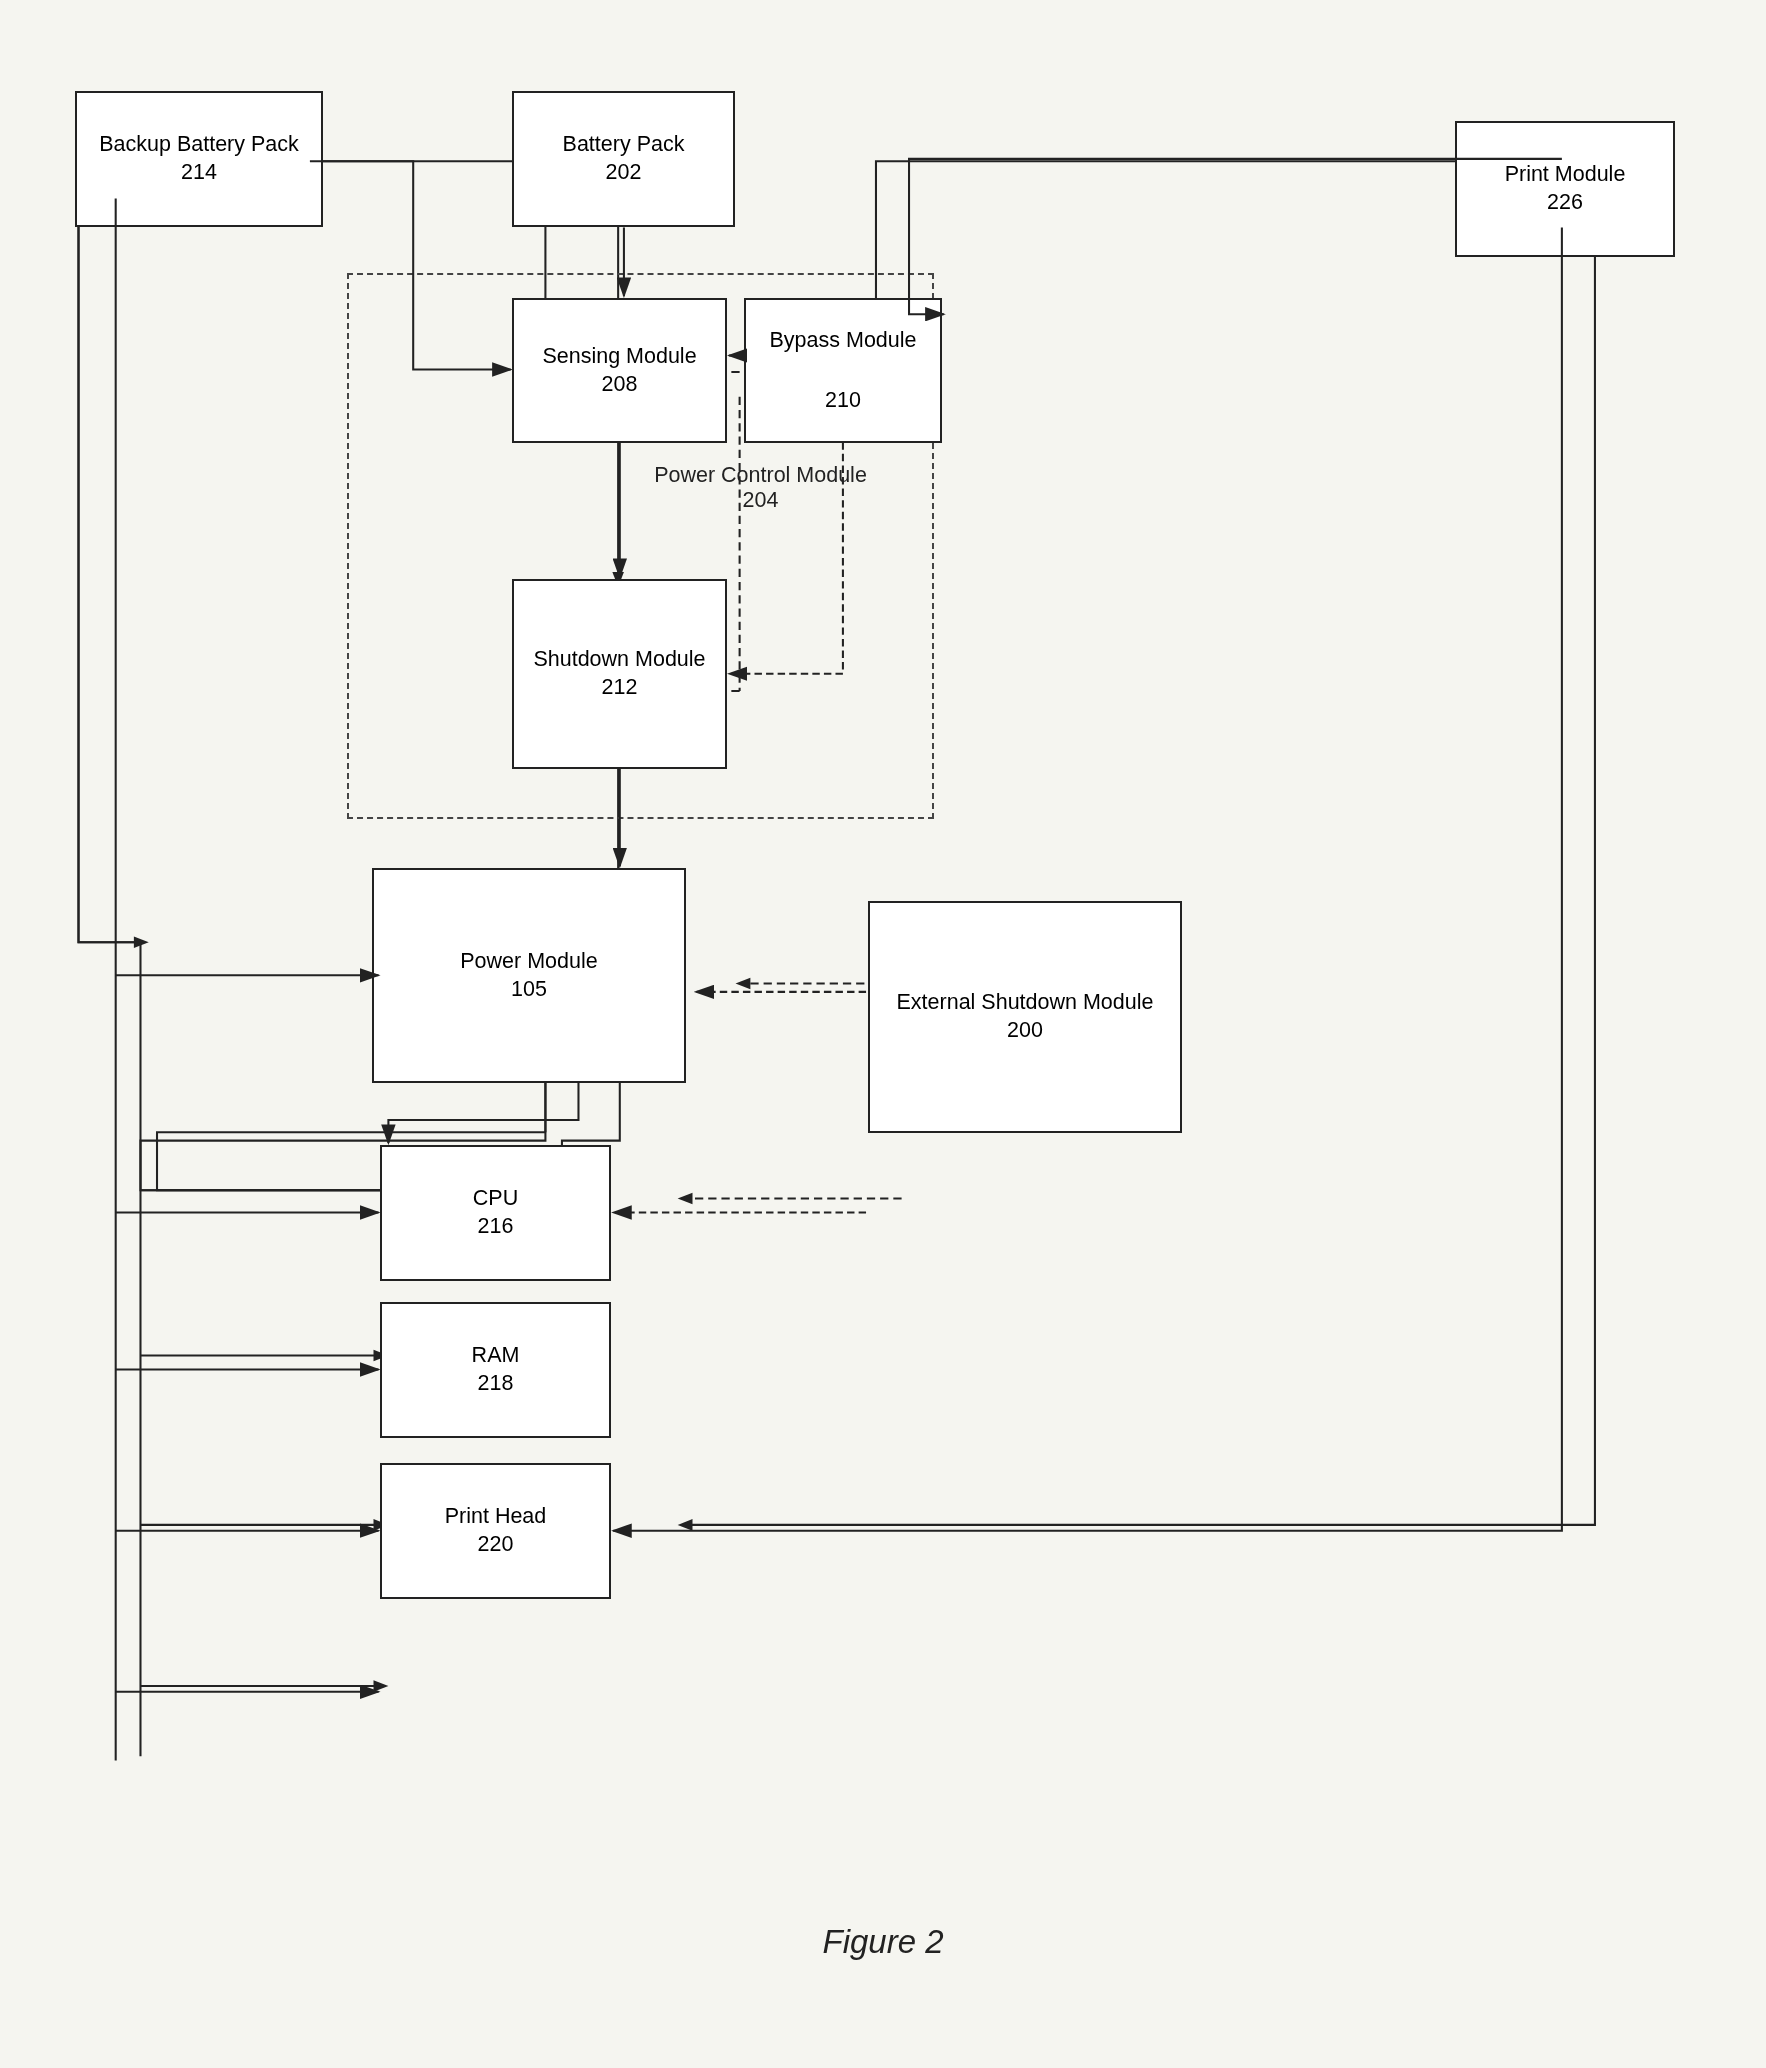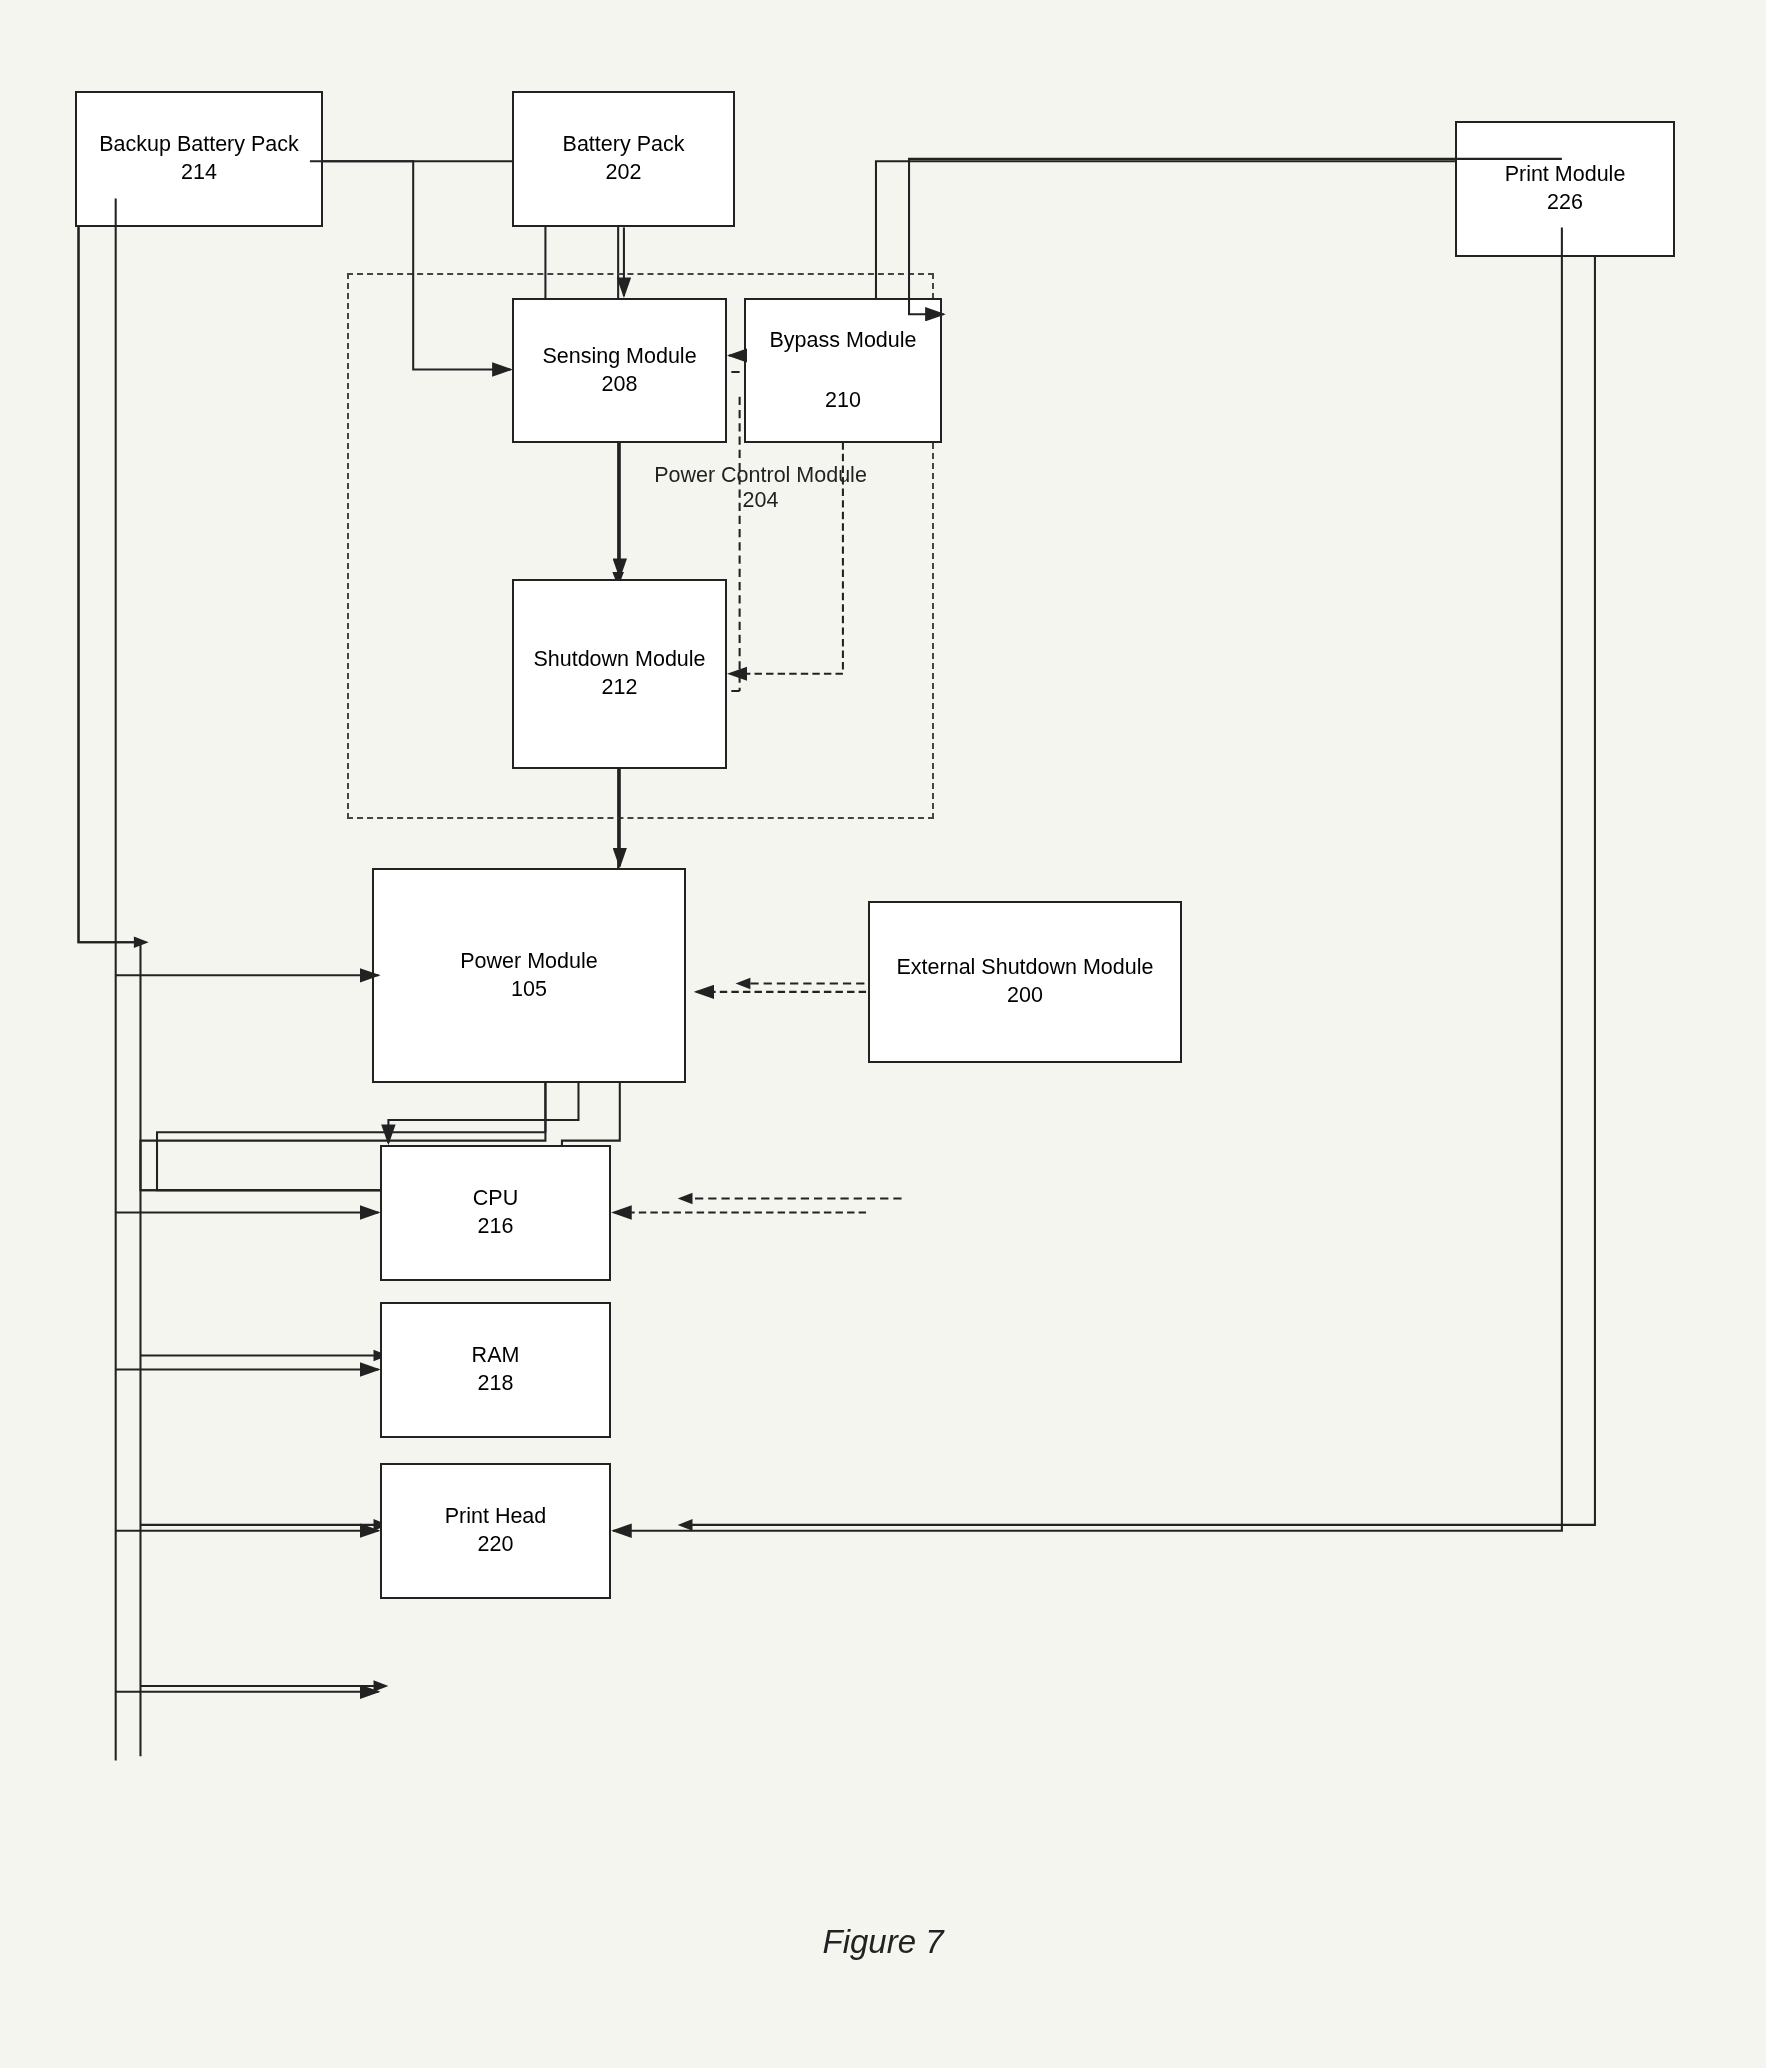--- a/index.html
+++ b/index.html
@@ -170,21 +170,21 @@
   <div class="box" style="left:512px; top:579px; width:215px; height:190px;">
     <span>Shutdown Module</span>
     <span>212</span>
   </div>
 
   <div class="box" style="left:372px; top:868px; width:314px; height:215px;">
     <span>Power Module</span>
     <span>105</span>
   </div>
 
-  <div class="box" style="left:868px; top:901px; width:314px; height:162px;">
+  <div class="box" style="left:868px; top:901px; width:314px; height:232px;">
     <span>External Shutdown Module</span>
     <span>200</span>
   </div>
 
   <div class="box" style="left:380px; top:1145px; width:231px; height:136px;">
     <span>CPU</span>
     <span>216</span>
   </div>
 
 
@@ -193,21 +193,21 @@
     <span>218</span>
   </div>
 
   <div class="box" style="left:380px; top:1463px; width:231px; height:136px;">
     <span>Print Head</span>
     <span>220</span>
   </div>
 
 
   <div class="figure-label" style="bottom:107px; left:0; width:1766px; text-align:center;">
-    <span>Figure 7</span>
+    <span>Figure 2</span>
   </div>
 
 </div>
 
 <svg style="position:absolute;top:0;left:0;width:1766px;height:2068px;pointer-events:none;" xmlns="http://www.w3.org/2000/svg" viewBox="0 0 2137 2502" width="1766" height="2068">
   <defs>
     <marker id="arrow" markerWidth="10" markerHeight="7" refX="9" refY="3.5" orient="auto">
       <polygon points="0 0, 10 3.5, 0 7" fill="#222"></polygon>
     </marker>
     <marker id="arrow-dashed" markerWidth="10" markerHeight="7" refX="9" refY="3.5" orient="auto">

